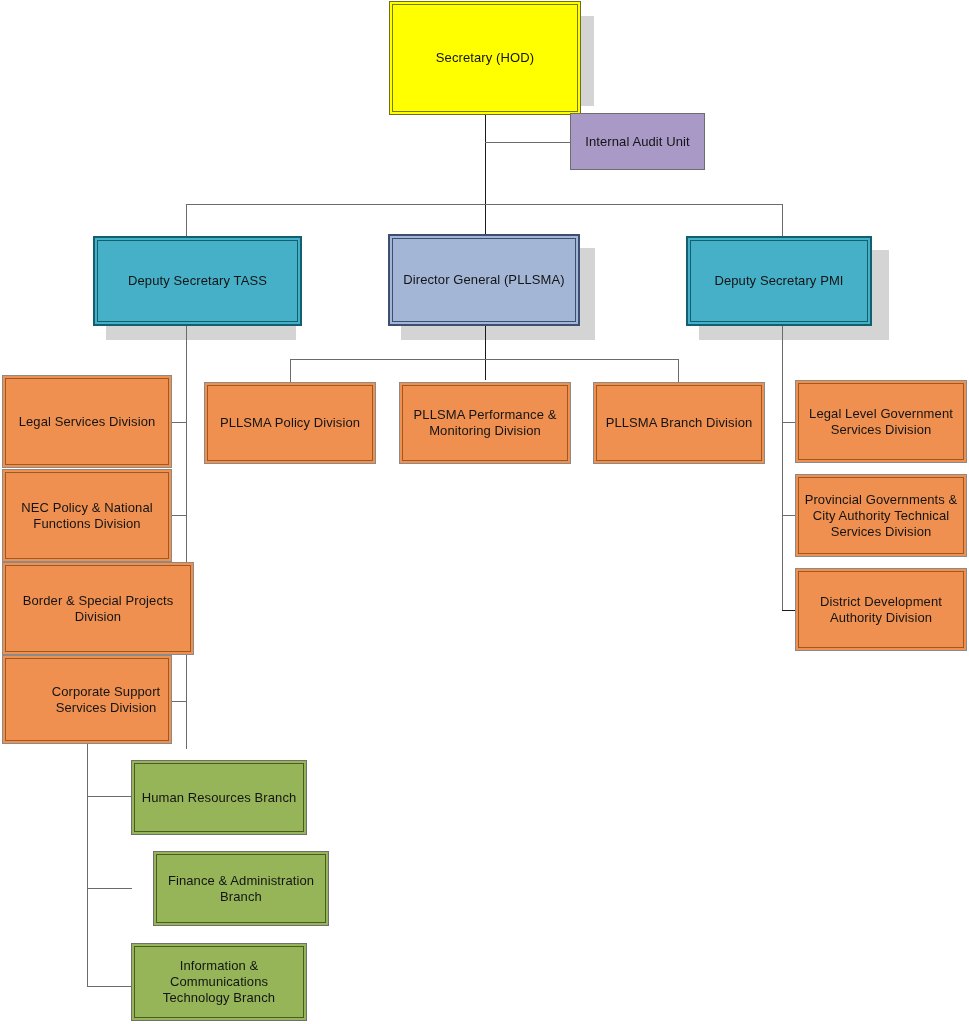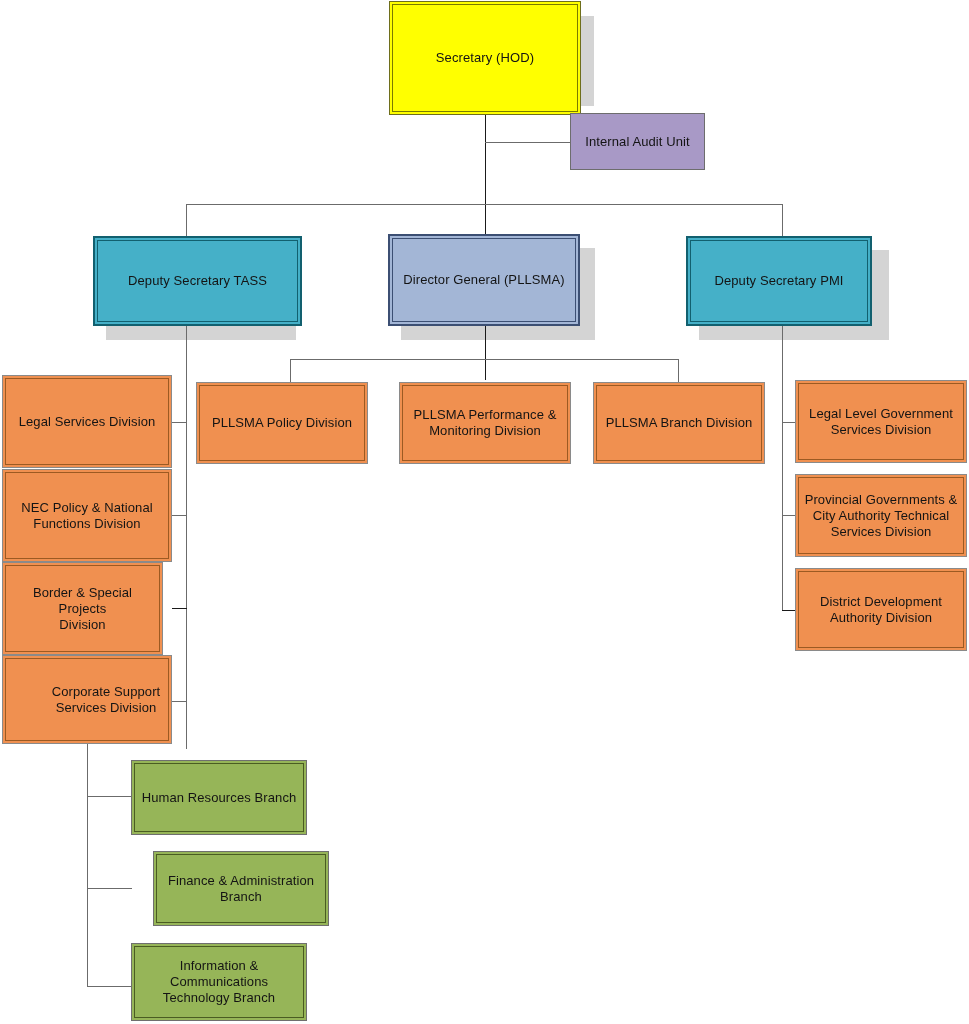--- a/index.html
+++ b/index.html
@@ -160,31 +160,31 @@
 
   <div class="node orange" style="left:2px; top:375px; width:170px; height:93px;">
     <span class="lbl">Legal Services Division</span>
   </div>
 
   <div class="node orange" style="left:2px; top:469px; width:170px; height:93px;">
     <span class="lbl">NEC Policy &amp; National
 Functions Division</span>
   </div>
 
-  <div class="node orange" style="left:2px; top:562px; width:161px; height:93px;">
+  <div class="node orange" style="left:2px; top:562px; width:192px; height:93px;">
     <span class="lbl">Border &amp; Special Projects
 Division</span>
   </div>
 
   <div class="node orange" style="left:2px; top:655px; width:170px; height:89px;padding-left:44px;">
     <span class="lbl">Corporate Support
 Services Division</span>
   </div>
 
-  <div class="node orange" style="left:196px; top:382px; width:172px; height:82px;">
+  <div class="node orange" style="left:204px; top:382px; width:172px; height:82px;">
     <span class="lbl">PLLSMA Policy Division</span>
   </div>
 
   <div class="node orange" style="left:399px; top:382px; width:172px; height:82px;">
     <span class="lbl">PLLSMA Performance &amp;
 Monitoring Division</span>
   </div>
 
   <div class="node orange" style="left:593px; top:382px; width:172px; height:82px;">
     <span class="lbl">PLLSMA Branch Division</span>

